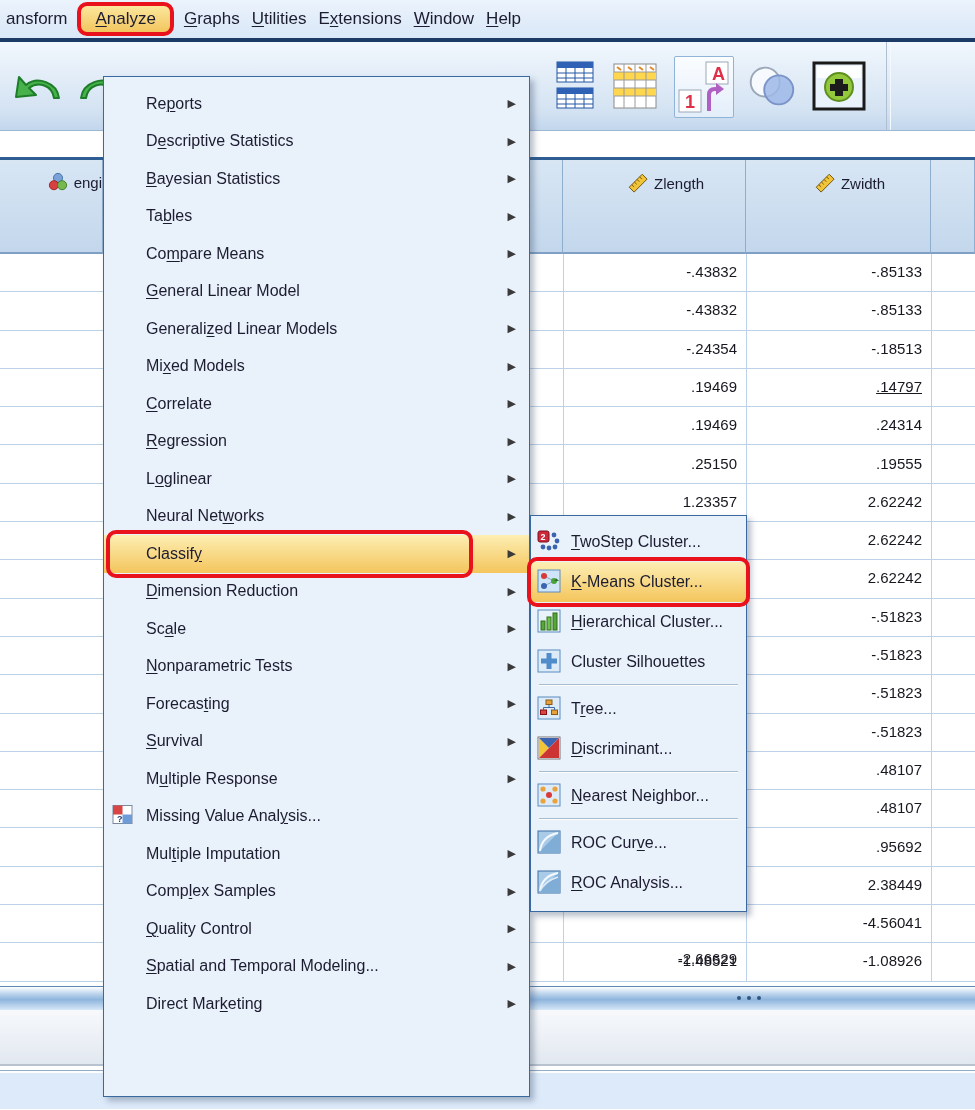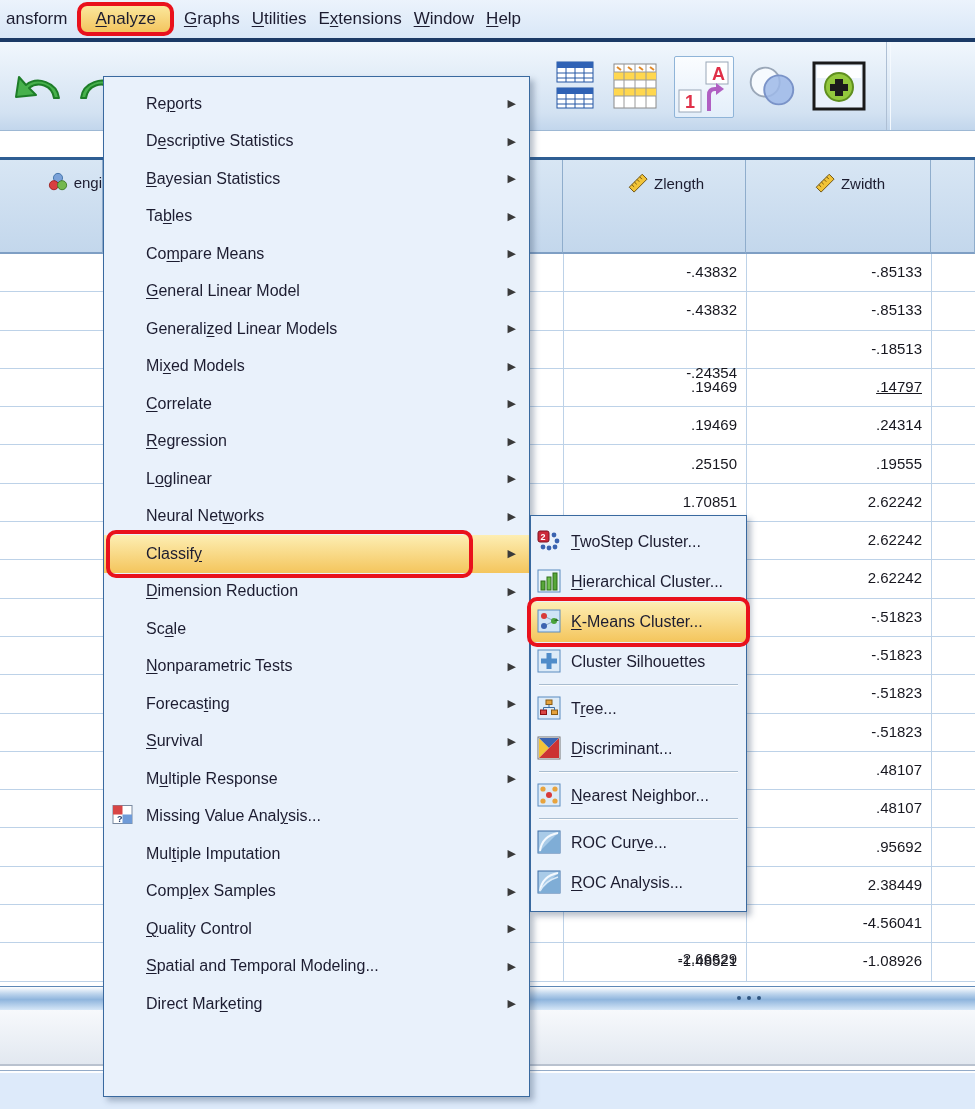--- a/index.html
+++ b/index.html
@@ -182,33 +182,33 @@
       </div>
     </div>
     <div class="hdr-cell" style="left: 931px; width: 44px;"></div>
     <div class="grid-row" style="top: 94px; height: 38.3px;"></div>
     <div class="cell-val" style="left: 563px; width: 183px; top: 103px;">-.43832</div>
     <div class="cell-val" style="left: 746px; width: 185px; top: 103px;">-.85133</div>
     <div class="grid-row" style="top: 132.3px; height: 38.3px;"></div>
     <div class="cell-val" style="left: 563px; width: 183px; top: 141.3px;">-.43832</div>
     <div class="cell-val" style="left: 746px; width: 185px; top: 141.3px;">-.85133</div>
     <div class="grid-row" style="top: 170.6px; height: 38.3px;"></div>
-    <div class="cell-val" style="left: 563px; width: 183px; top: 179.6px; margin-top: 24px;">-.24354</div>
+    <div class="cell-val" style="left: 563px; width: 183px; top: 179.6px;">-.24354</div>
     <div class="cell-val" style="left: 746px; width: 185px; top: 179.6px;">-.18513</div>
     <div class="grid-row" style="top: 208.9px; height: 38.3px;"></div>
     <div class="cell-val" style="left: 563px; width: 183px; top: 217.9px;">.19469</div>
     <div class="cell-val" style="left: 746px; width: 185px; top: 217.9px; text-decoration: underline;">.14797</div>
     <div class="grid-row" style="top: 247.2px; height: 38.3px;"></div>
     <div class="cell-val" style="left: 563px; width: 183px; top: 256.2px;">.19469</div>
     <div class="cell-val" style="left: 746px; width: 185px; top: 256.2px;">.24314</div>
     <div class="grid-row" style="top: 285.5px; height: 38.3px;"></div>
     <div class="cell-val" style="left: 563px; width: 183px; top: 294.5px;">.25150</div>
     <div class="cell-val" style="left: 746px; width: 185px; top: 294.5px;">.19555</div>
     <div class="grid-row" style="top: 323.8px; height: 38.3px;"></div>
-    <div class="cell-val" style="left: 563px; width: 183px; top: 332.8px;">1.70851</div>
+    <div class="cell-val" style="left: 563px; width: 183px; top: 332.8px;">1.23357</div>
     <div class="cell-val" style="left: 746px; width: 185px; top: 332.8px;">2.62242</div>
     <div class="grid-row" style="top: 362.1px; height: 38.3px;"></div>
     <div class="cell-val" style="left: 563px; width: 183px; top: 371.1px;"></div>
     <div class="cell-val" style="left: 746px; width: 185px; top: 371.1px;">2.62242</div>
     <div class="grid-row" style="top: 400.4px; height: 38.3px;"></div>
     <div class="cell-val" style="left: 563px; width: 183px; top: 409.4px;"></div>
     <div class="cell-val" style="left: 746px; width: 185px; top: 409.4px;">2.62242</div>
     <div class="grid-row" style="top: 438.7px; height: 38.3px;"></div>
     <div class="cell-val" style="left: 563px; width: 183px; top: 447.7px;"></div>
     <div class="cell-val" style="left: 746px; width: 185px; top: 447.7px;">-.51823</div>
@@ -370,44 +370,44 @@
           <rect x="1" y="2" width="11" height="11" rx="2" fill="#cc2a3a" stroke="#7c1020"></rect>
           <text x="3.5" y="11" font-size="9" font-weight="bold" fill="#fff">2</text>
           <circle cx="17" cy="6" r="2.4" fill="#3b63b0"></circle>
           <circle cx="20" cy="12" r="2.4" fill="#3b63b0"></circle>
           <circle cx="6" cy="18" r="2.4" fill="#3b63b0"></circle>
           <circle cx="12" cy="19" r="2.4" fill="#3b63b0"></circle>
           <circle cx="18" cy="18" r="2.4" fill="#3b63b0"></circle>
         </svg></span>
       <span><u>T</u>woStep Cluster...</span>
     </div>
-    <div class="sub-item">
-      <span class="sub-icon"><svg width="24" height="24" viewBox="0 0 24 24">
-          <rect x="1" y="1" width="22" height="22" fill="#eaf3fb" stroke="#5b8cc0"></rect>
-          <rect x="4" y="12" width="4" height="9" fill="#57a639" stroke="#2e6e18"></rect>
-          <rect x="10" y="8" width="4" height="13" fill="#6fc04d" stroke="#2e6e18"></rect>
-          <rect x="16" y="4" width="4" height="17" fill="#57a639" stroke="#2e6e18"></rect>
-        </svg></span>
-      <span><u>H</u>ierarchical Cluster...</span>
-    </div>
     <div class="sub-item selected-gold">
       <span class="sub-icon"><svg width="24" height="24" viewBox="0 0 24 24">
           <rect x="1" y="1" width="22" height="22" fill="#cfe4f6" stroke="#5b8cc0"></rect>
           <line x1="7" y1="7" x2="17" y2="12" stroke="#8aa7c4"></line>
           <line x1="7" y1="17" x2="17" y2="12" stroke="#8aa7c4"></line>
           <circle cx="7" cy="7" r="3" fill="#d83a3a"></circle>
           <circle cx="7" cy="17" r="3" fill="#3b63b0"></circle>
           <circle cx="17" cy="12" r="3" fill="#49a33a"></circle>
           <path d="M17 12 L22 12 L19.5 9.5 Z" fill="#2d6e2d"></path>
         </svg></span>
       <span><u>K</u>-Means Cluster...</span>
       <div class="redbox" style="inset: -5px -4px;"></div>
     </div>
     <div class="sub-item">
       <span class="sub-icon"><svg width="24" height="24" viewBox="0 0 24 24">
+          <rect x="1" y="1" width="22" height="22" fill="#eaf3fb" stroke="#5b8cc0"></rect>
+          <rect x="4" y="12" width="4" height="9" fill="#57a639" stroke="#2e6e18"></rect>
+          <rect x="10" y="8" width="4" height="13" fill="#6fc04d" stroke="#2e6e18"></rect>
+          <rect x="16" y="4" width="4" height="17" fill="#57a639" stroke="#2e6e18"></rect>
+        </svg></span>
+      <span><u>H</u>ierarchical Cluster...</span>
+    </div>
+    <div class="sub-item">
+      <span class="sub-icon"><svg width="24" height="24" viewBox="0 0 24 24">
           <rect x="1" y="1" width="22" height="22" fill="#ddebf8" stroke="#5b8cc0"></rect>
           <rect x="9.5" y="4" width="5" height="16" fill="#4f8cc9"></rect>
           <rect x="4" y="9.5" width="16" height="5" fill="#4f8cc9"></rect>
         </svg></span>
       <span>Cluster Silhouettes</span>
     </div>
     <div class="sub-sep"></div>
     <div class="sub-item">
       <span class="sub-icon"><svg width="24" height="24" viewBox="0 0 24 24">
           <rect x="1" y="1" width="22" height="22" fill="#ddebf8" stroke="#5b8cc0"></rect>

